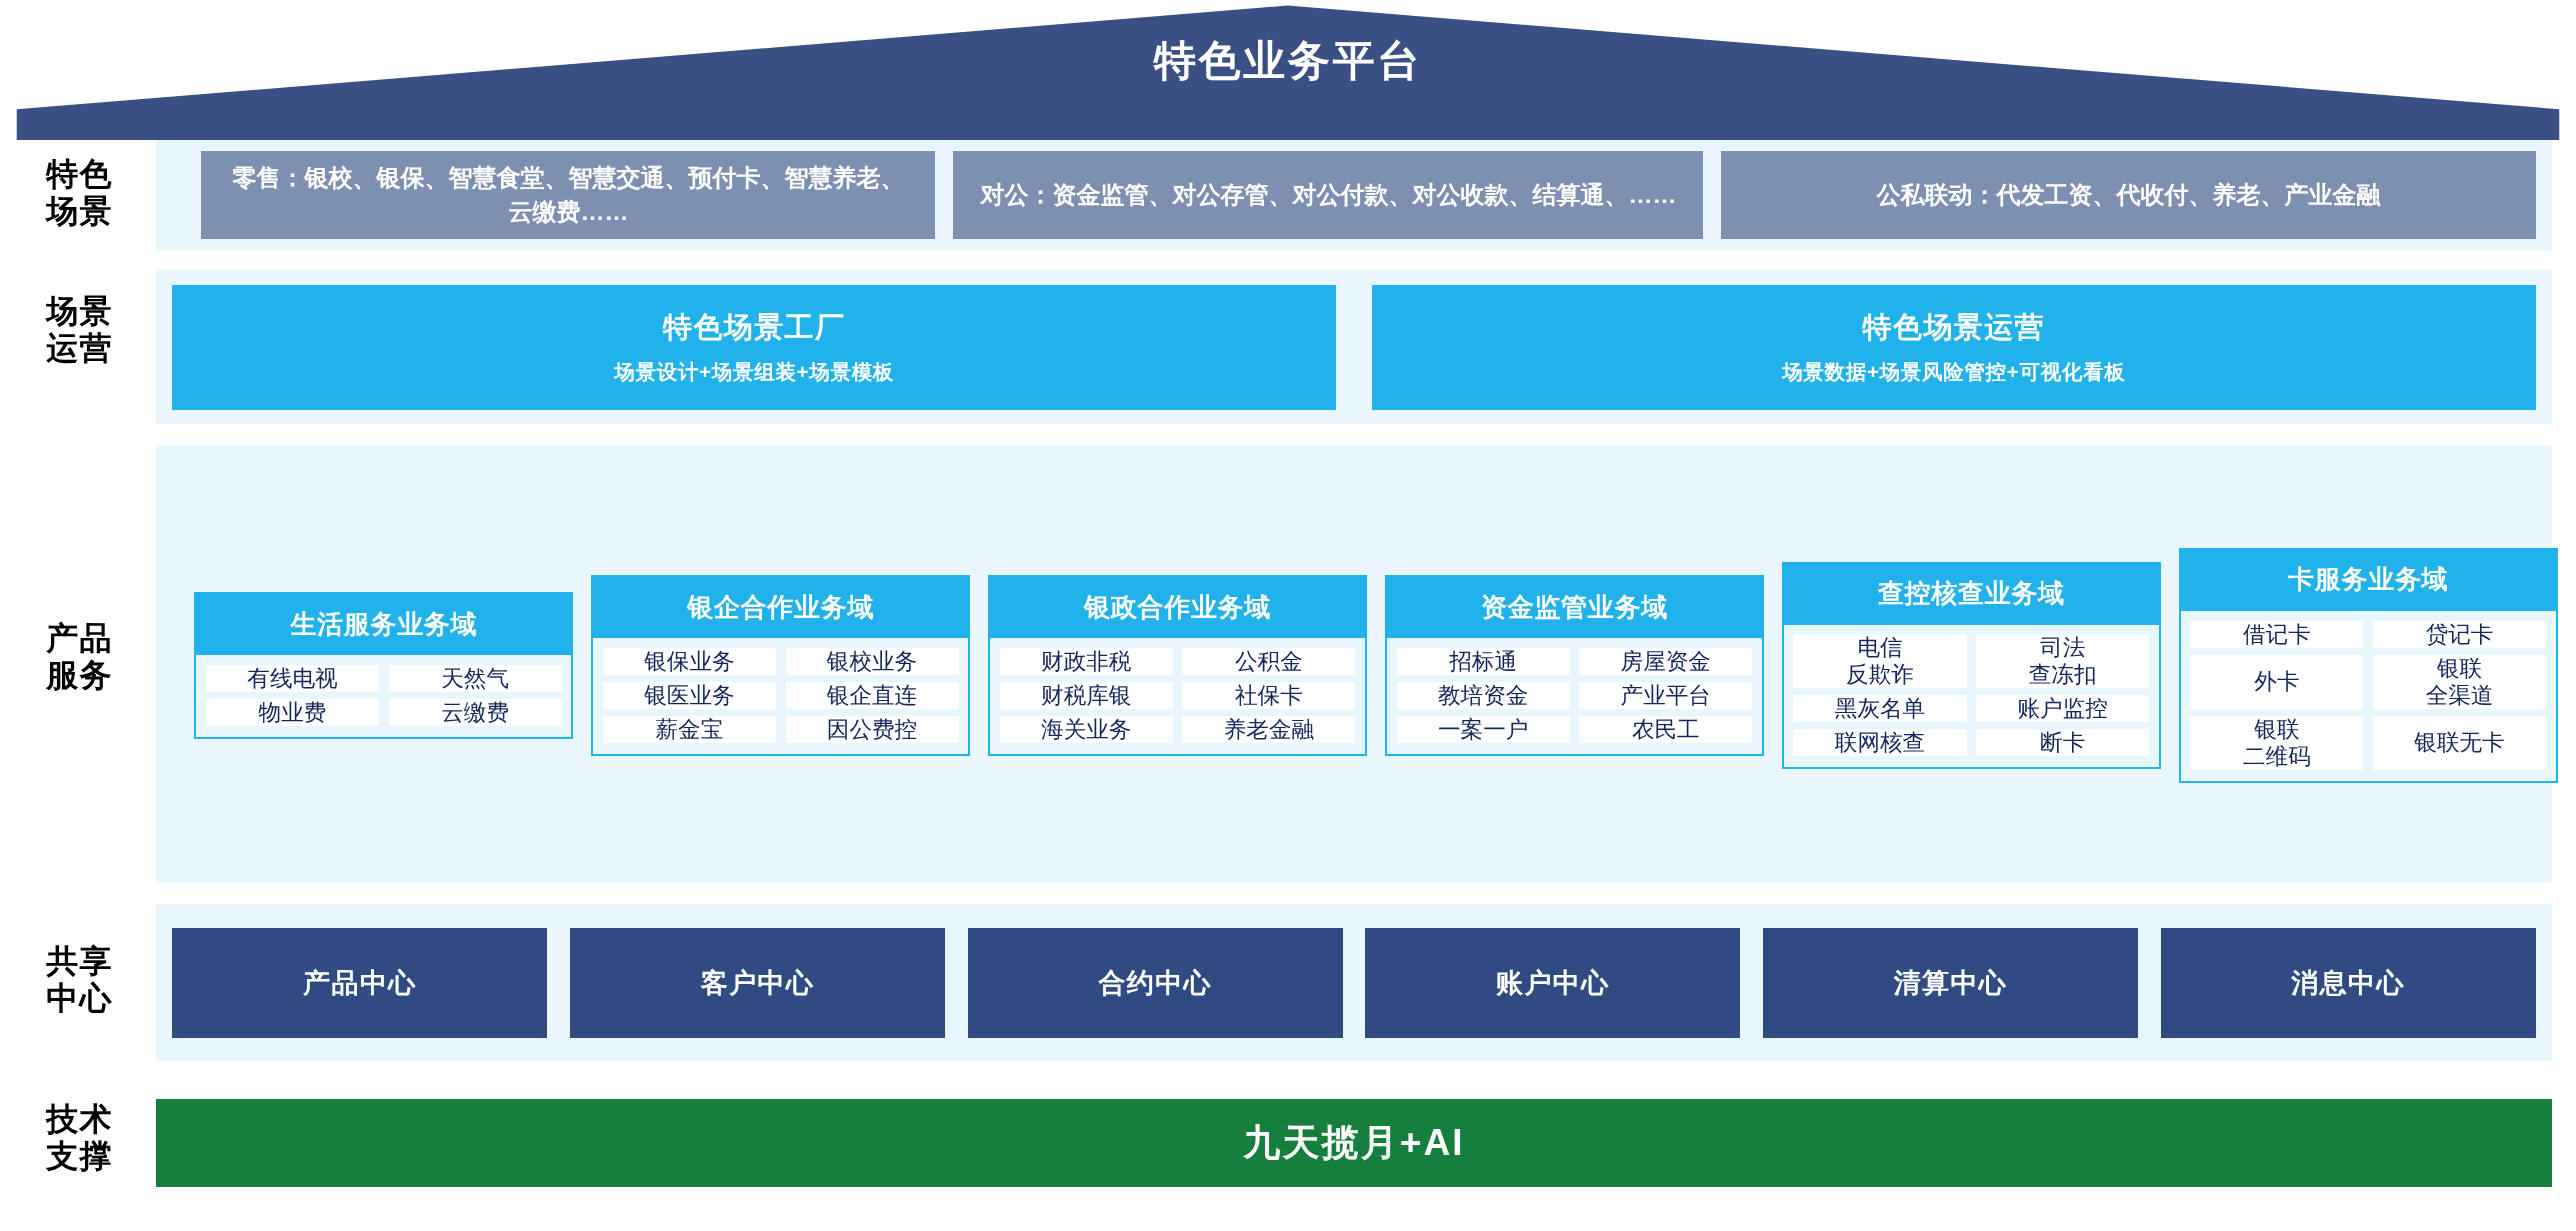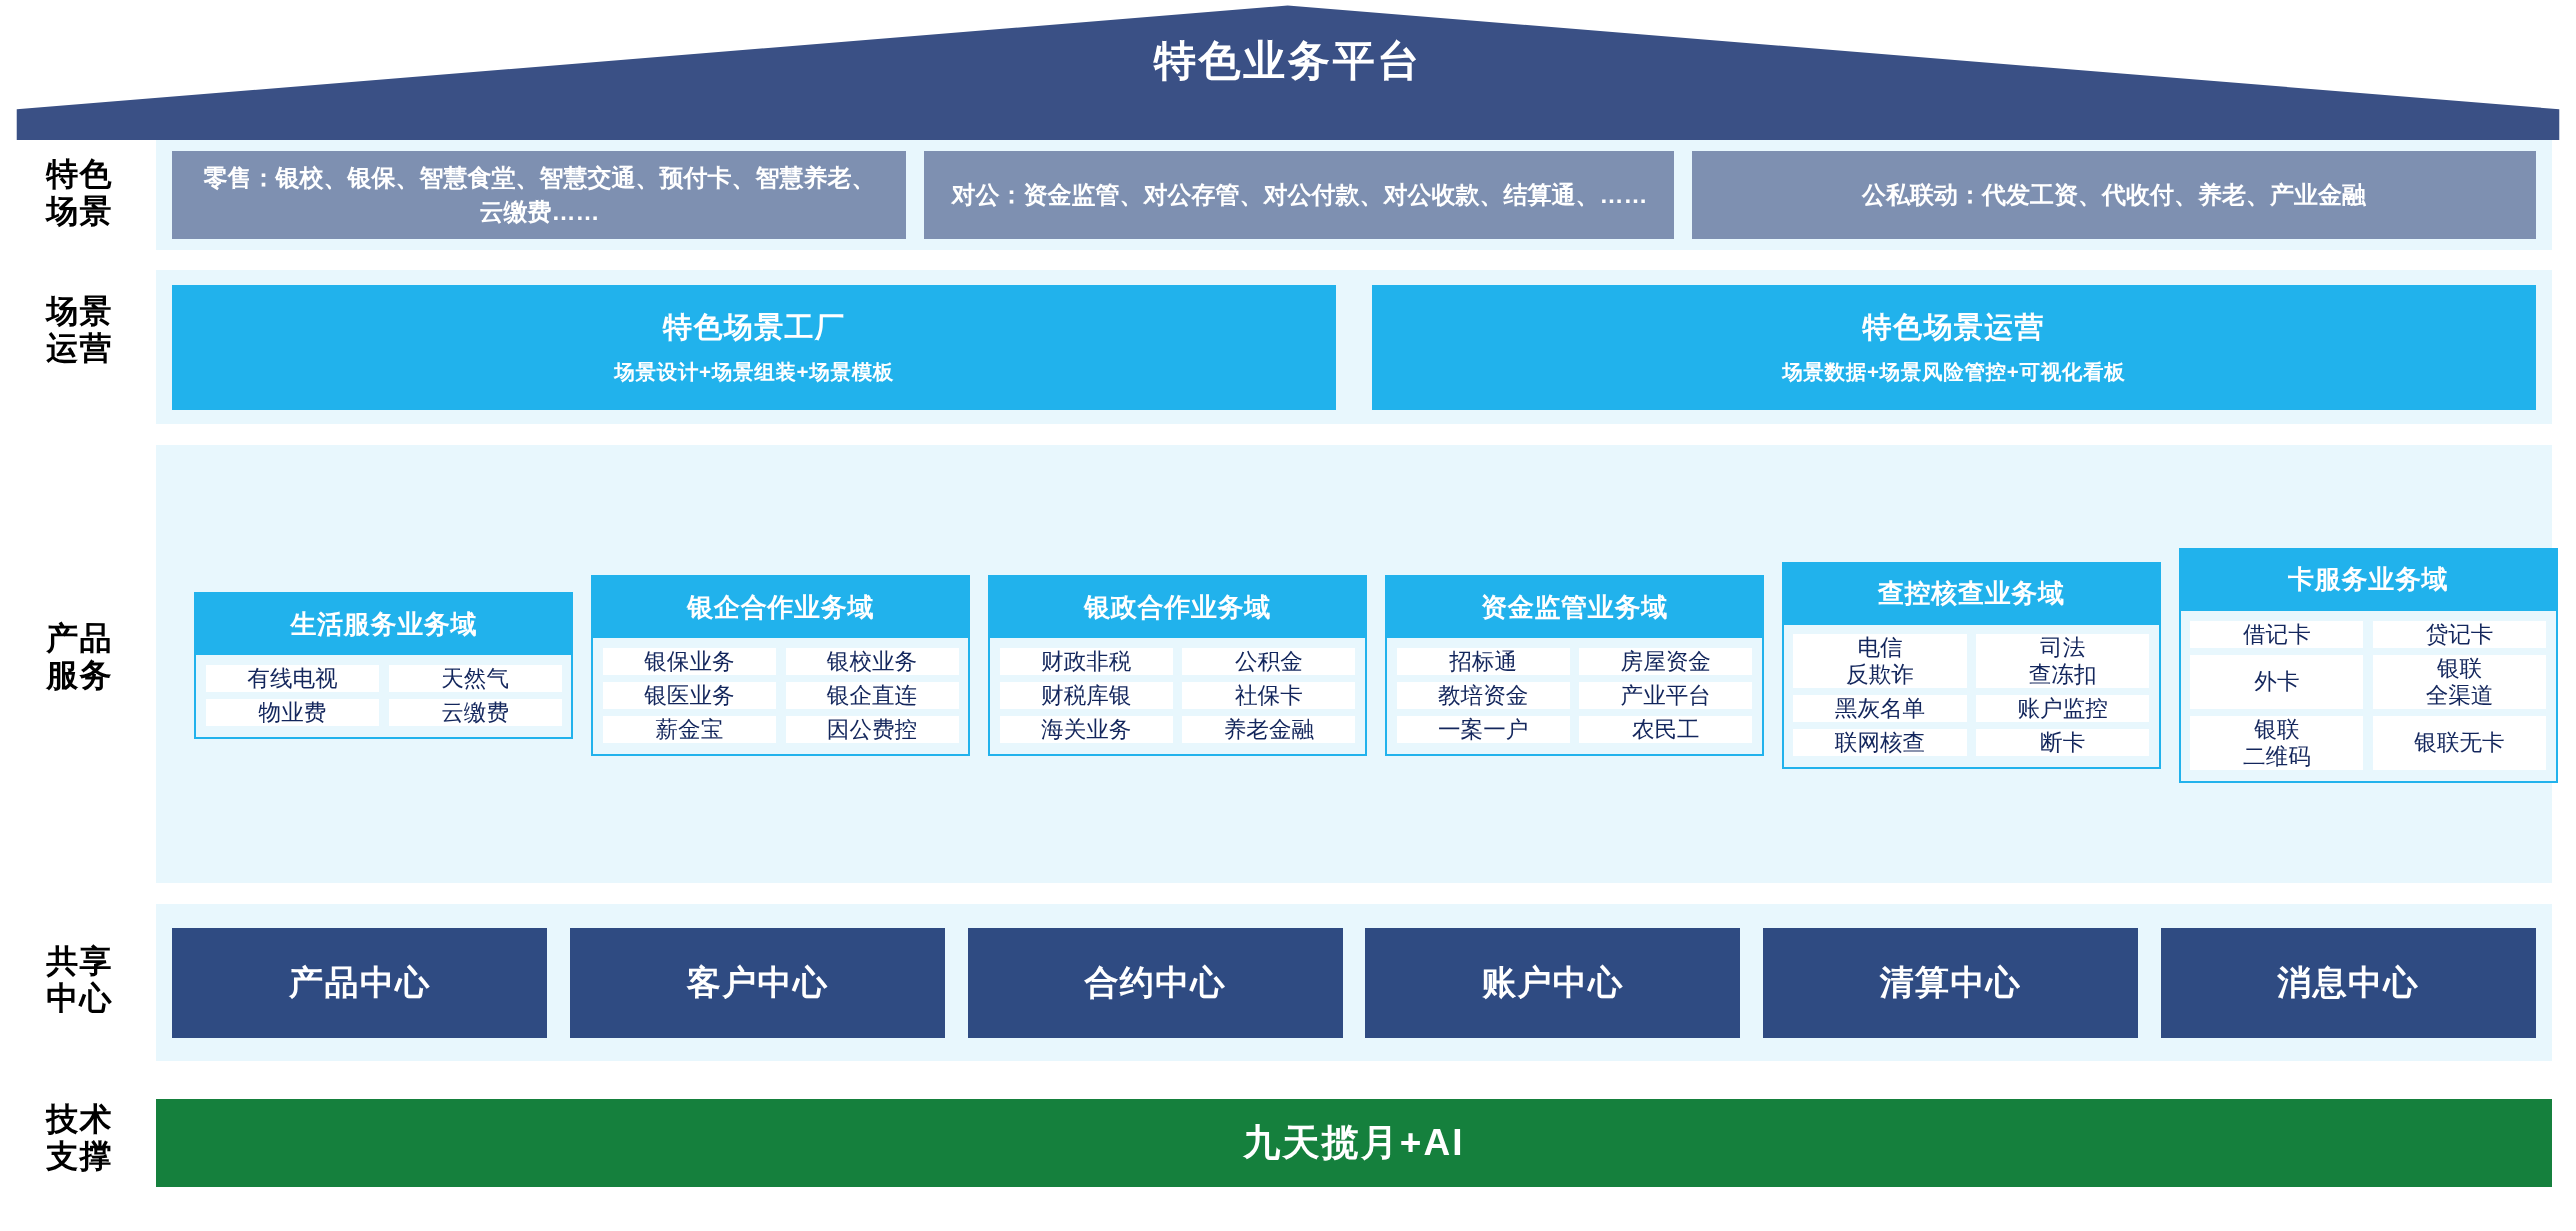--- a/index.html
+++ b/index.html
@@ -83,21 +83,21 @@
     font-weight: bold;
     line-height: 1.42;
     text-align: center;
     display: flex;
     align-items: center;
     justify-content: center;
     padding: 8.2px 20.5px;
     box-sizing: border-box;
     height: 88px;
   }
-  .scene-box.s1 { flex: 0 0 734px; }
+  .scene-box.s1 { flex: 0 0 734px; margin-left: 29px; }
   .scene-box.s2 { flex: 0 0 750px; }
   .scene-box.s3 { flex: 1 1 auto; }
 
   
   #band-ops { top: 270px; height: 154px; }
   .ops-row {
     position: absolute;
     left: 0; top: 0;
     width: 100%; height: 100%;
     display: flex;
@@ -195,21 +195,21 @@
     align-items: center;
     padding: 0 16.4px;
     box-sizing: border-box;
     gap: 22.6px;
   }
   .center-box {
     flex: 1 1 0;
     height: 110px;
     background: #2f4b82;
     color: #ffffff;
-    font-size: 34px;
+    font-size: 27px;
     font-weight: bold;
     display: flex;
     align-items: center;
     justify-content: center;
     letter-spacing: 1.4px;
   }
 
   
   #band-tech {
     top: 1099px;

